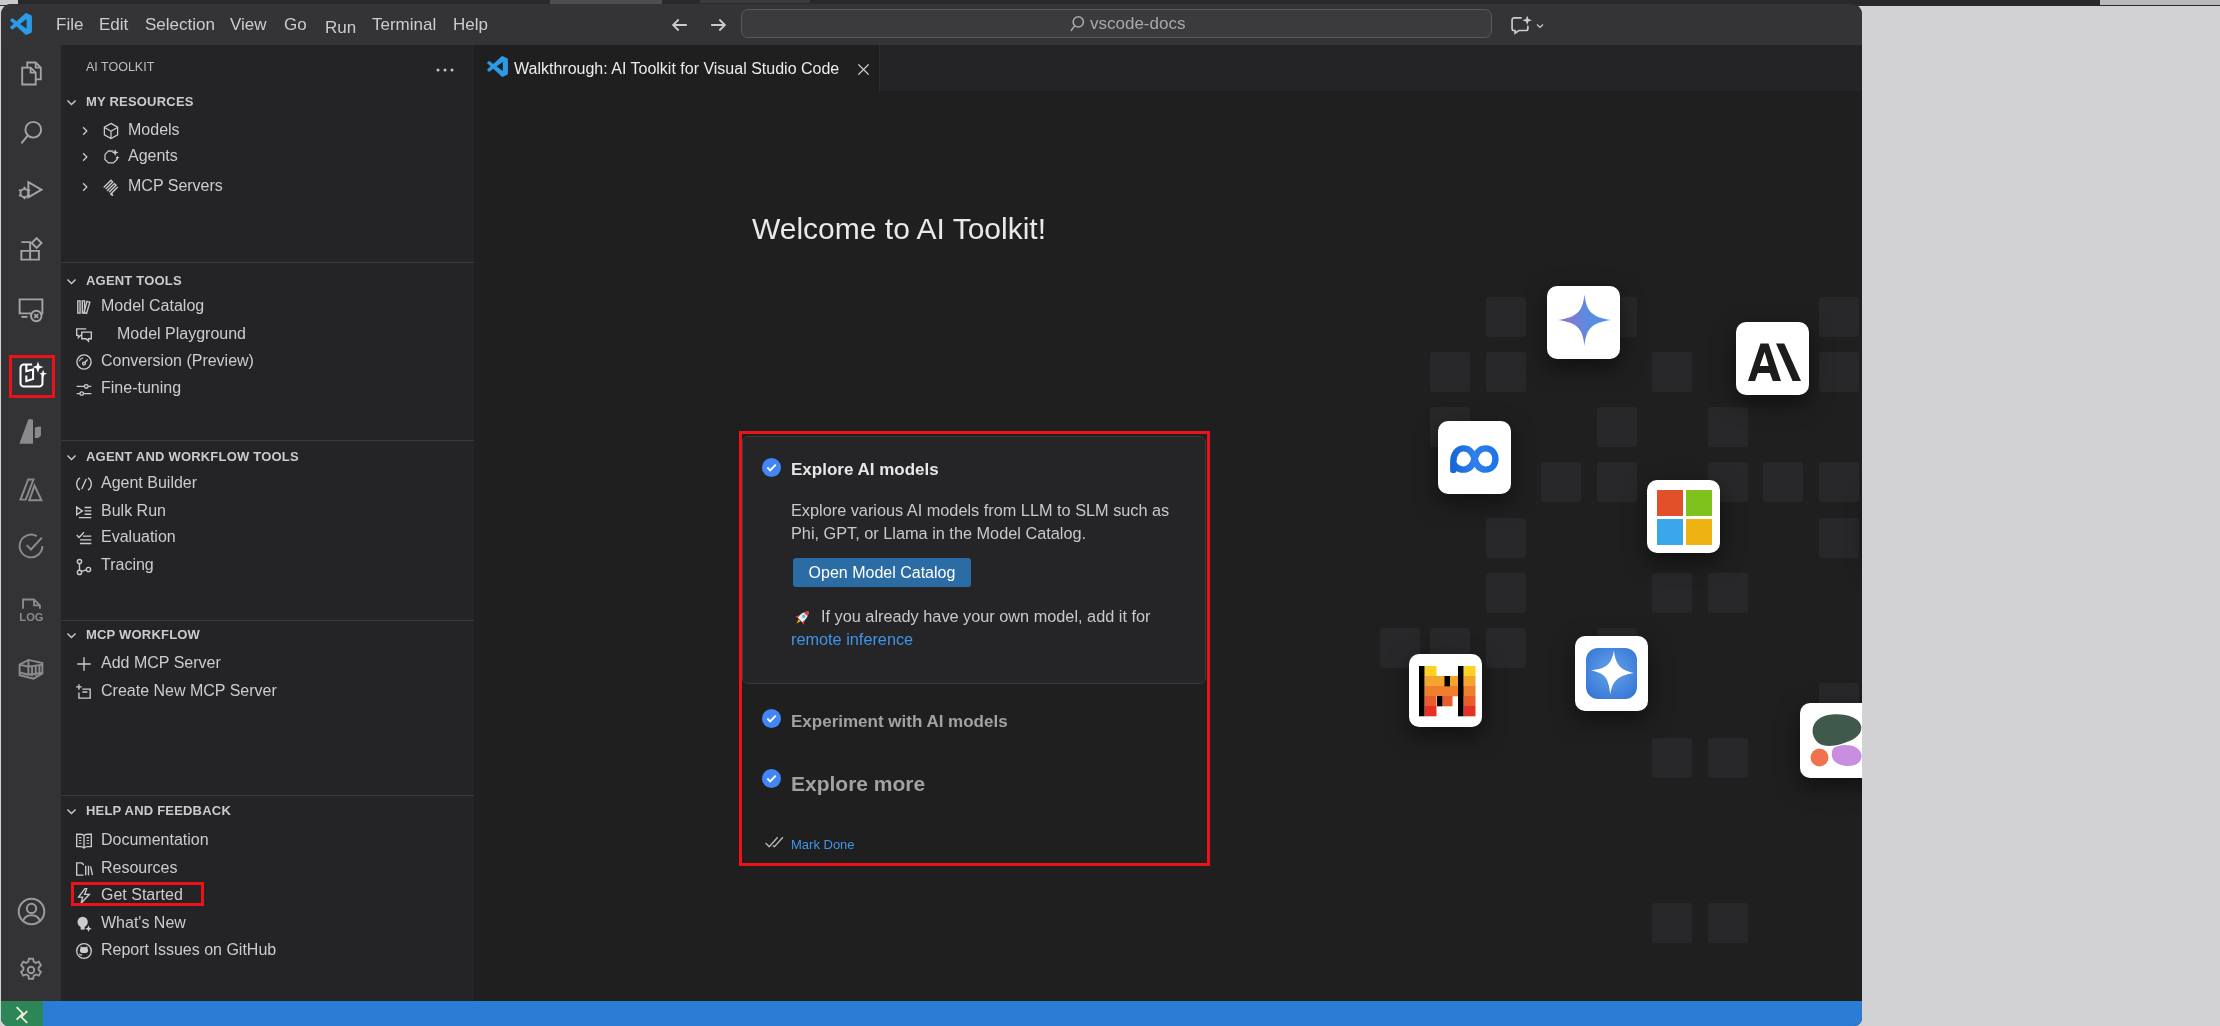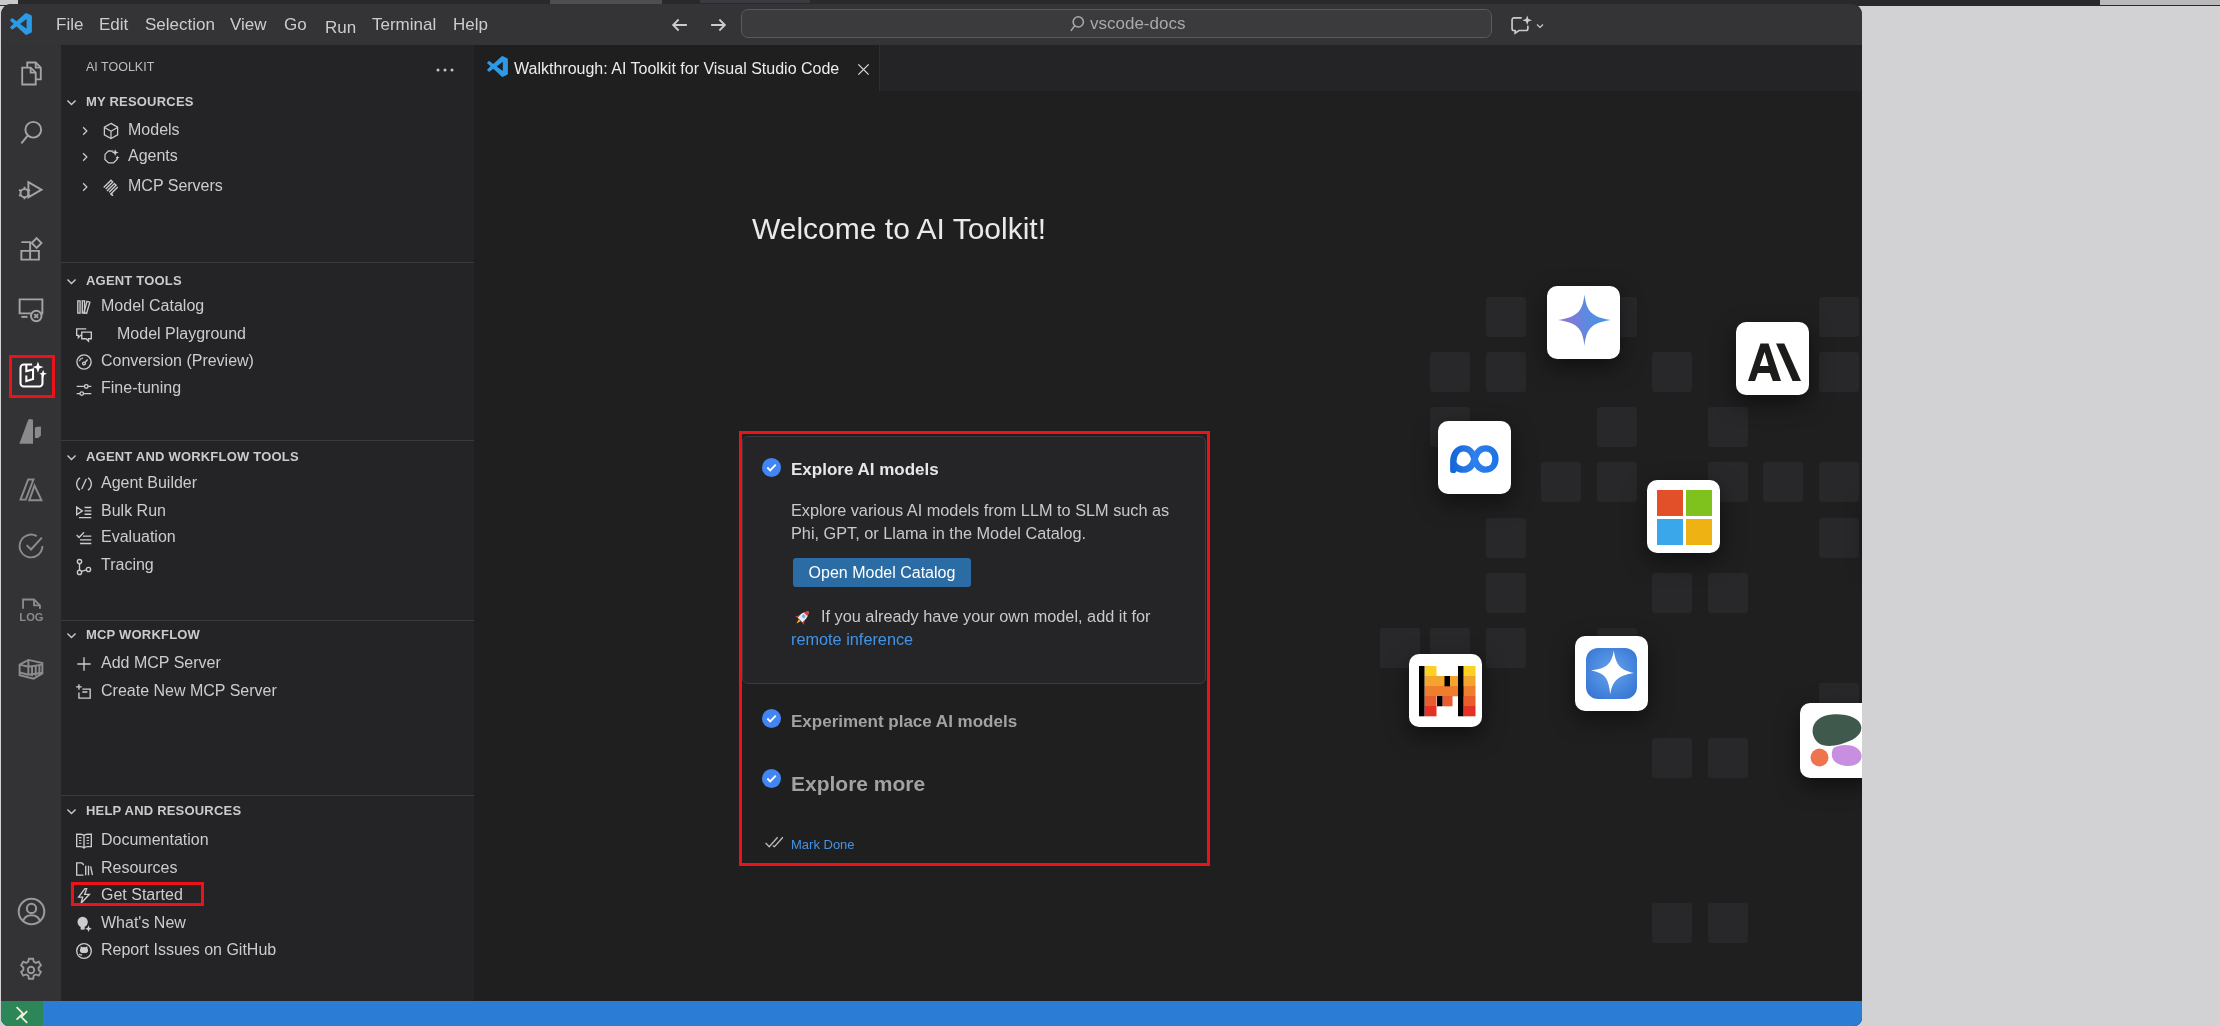--- a/index.html
+++ b/index.html
@@ -276,21 +276,21 @@
     <svg class="abs" style="left:74px;top:679px;" width="18" height="18" viewBox="0 0 16 16" fill="none" stroke="#cccccc" stroke-width="1.2">
         <path d="M6.5 5.5h7v8h-10v-5"></path>
         <path d="M3.5 1v5M1 3.5h5M6.5 8H11"></path>
       </svg>
     <div class="sideitem" style="left:100px;top:678px;">Create New MCP Server</div>
 
     <div class="abs" style="left:60px;top:791px;width:413px;height:1px;background:#3a3a3c;"></div>
     <svg class="abs" style="left:64px;top:801px;" width="13" height="13" viewBox="0 0 16 16" fill="none" stroke="#cccccc" stroke-width="1.6">
         <path d="M3 5.5l5 5 5-5"></path>
       </svg>
-    <div class="sechead" style="left:85px;top:799px;">HELP AND RESOURCES</div>
+    <div class="sechead" style="left:85px;top:799px;">HELP AND FEEDBACK</div>
     <svg class="abs" style="left:74px;top:828px;" width="18" height="18" viewBox="0 0 16 16" fill="none" stroke="#cccccc" stroke-width="1.2">
         <path d="M8 3.2C7.2 2.4 6.2 2 5 2H1.5v11H5c1.2 0 2.2.4 3 1.2.8-.8 1.8-1.2 3-1.2h3.5V2H11c-1.2 0-2.2.4-3 1.2zM8 3.2v11"></path>
         <path d="M3.5 5h2.2M3.5 7.5h2.2M3.5 10h2.2M10.3 5h2.2M10.3 7.5h2.2M10.3 10h2.2" stroke-width="1"></path>
       </svg>
     <div class="sideitem" style="left:100px;top:827px;">Documentation</div>
     <svg class="abs" style="left:74px;top:856px;" width="18" height="18" viewBox="0 0 16 16" fill="none" stroke="#cccccc" stroke-width="1.2">
         <path d="M7.5 13.5h-6V2.5H6l1.5 1.5h.5"></path>
         <path d="M9.5 5.2v8.3M12 5.2v8.3M13.9 5.6l1.6 7.9"></path>
       </svg>
     <div class="sideitem" style="left:100px;top:855px;">Resources</div>
@@ -391,21 +391,21 @@
           <path d="M11 8.2 L13 11.8 10.8 11.2 Z" fill="#e53935"></path>
           <path d="M6.8 11.4 h2.4 L8 15.2 Z" fill="#ffb300"></path>
         </g>
       </svg>
       <div class="abs" style="left:820px;top:603px;color:#c9c9c9;font-size:16.3px;">If you already have your own model, add it for</div>
     <div class="abs" style="left:790px;top:626px;color:#4094e8;font-size:16.3px;">remote inference</div>
     <svg class="abs" style="left:761px;top:705px;" width="19" height="19" viewBox="0 0 16 16">
         <circle cx="8" cy="8" r="8" fill="#4285f4"></circle>
         <path d="M4.5 8l2.4 2.4L11.6 5.6" fill="none" stroke="#fff" stroke-width="1.6"></path>
       </svg>
-    <div class="abs" style="left:790px;top:708px;color:#a2a2a2;font-size:17px;font-weight:bold;">Experiment place AI models</div>
+    <div class="abs" style="left:790px;top:708px;color:#a2a2a2;font-size:17px;font-weight:bold;">Experiment with AI models</div>
     <svg class="abs" style="left:761px;top:765px;" width="19" height="19" viewBox="0 0 16 16">
         <circle cx="8" cy="8" r="8" fill="#4285f4"></circle>
         <path d="M4.5 8l2.4 2.4L11.6 5.6" fill="none" stroke="#fff" stroke-width="1.6"></path>
       </svg>
     <div class="abs" style="left:790px;top:768px;color:#a2a2a2;font-size:21px;font-weight:bold;">Explore more</div>
     <svg class="abs" style="left:763px;top:830px;" width="21" height="17" viewBox="0 0 20 16" fill="none" stroke="#b9b9b9" stroke-width="1.3">
         <path d="M1.5 8.5L5 12 13 3M8.5 11l1.5 1L18 3"></path>
       </svg>
     <div class="abs" style="left:790px;top:833px;color:#4094e8;font-size:13px;">Mark Done</div>
 

